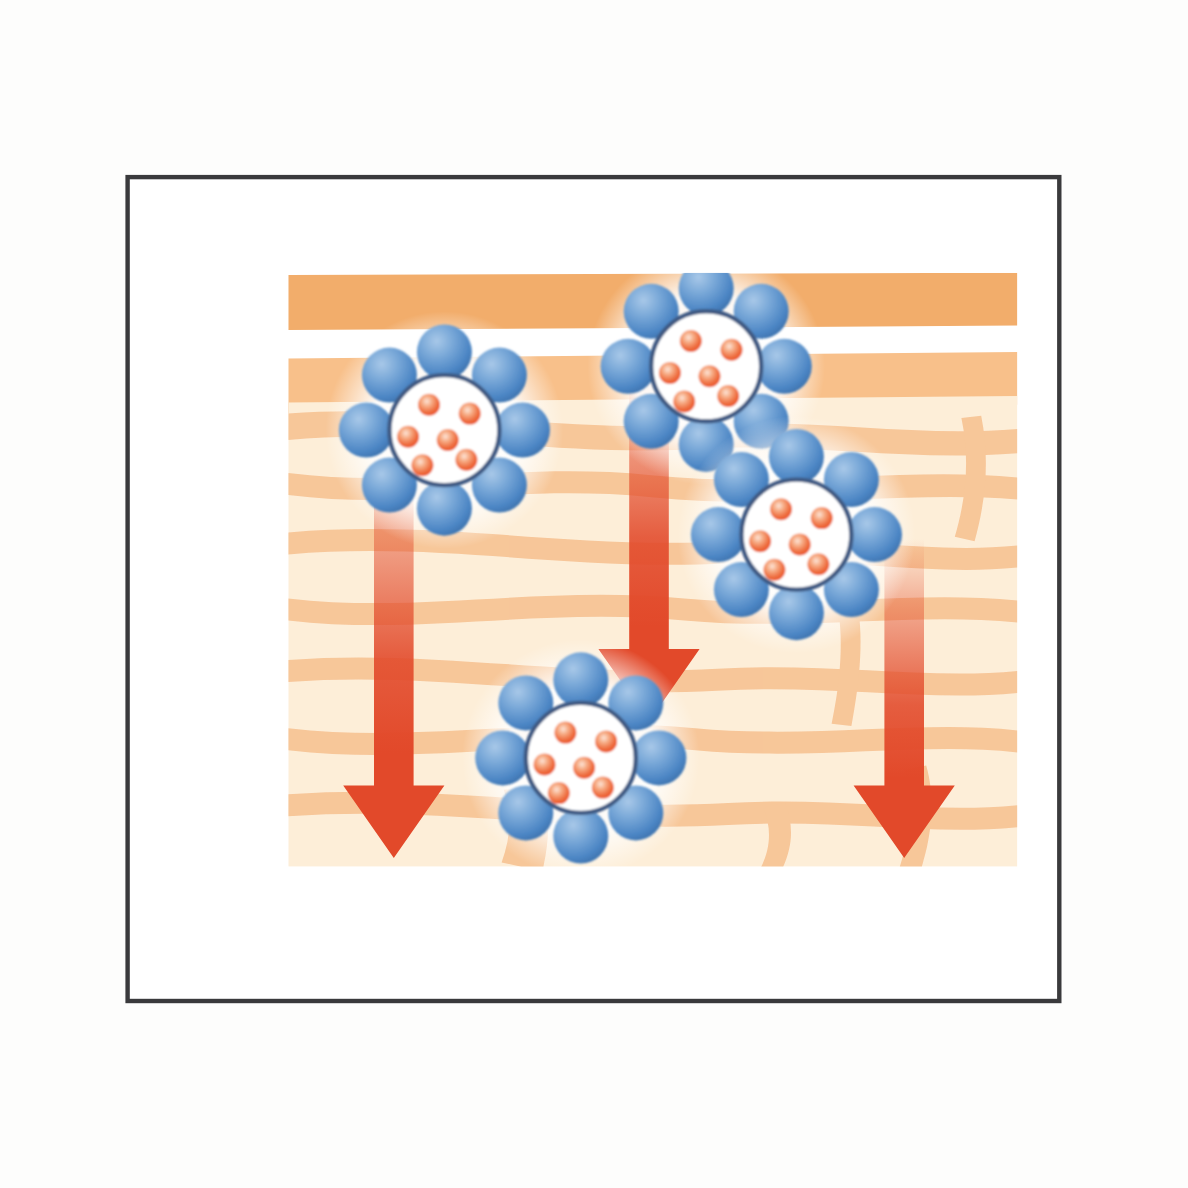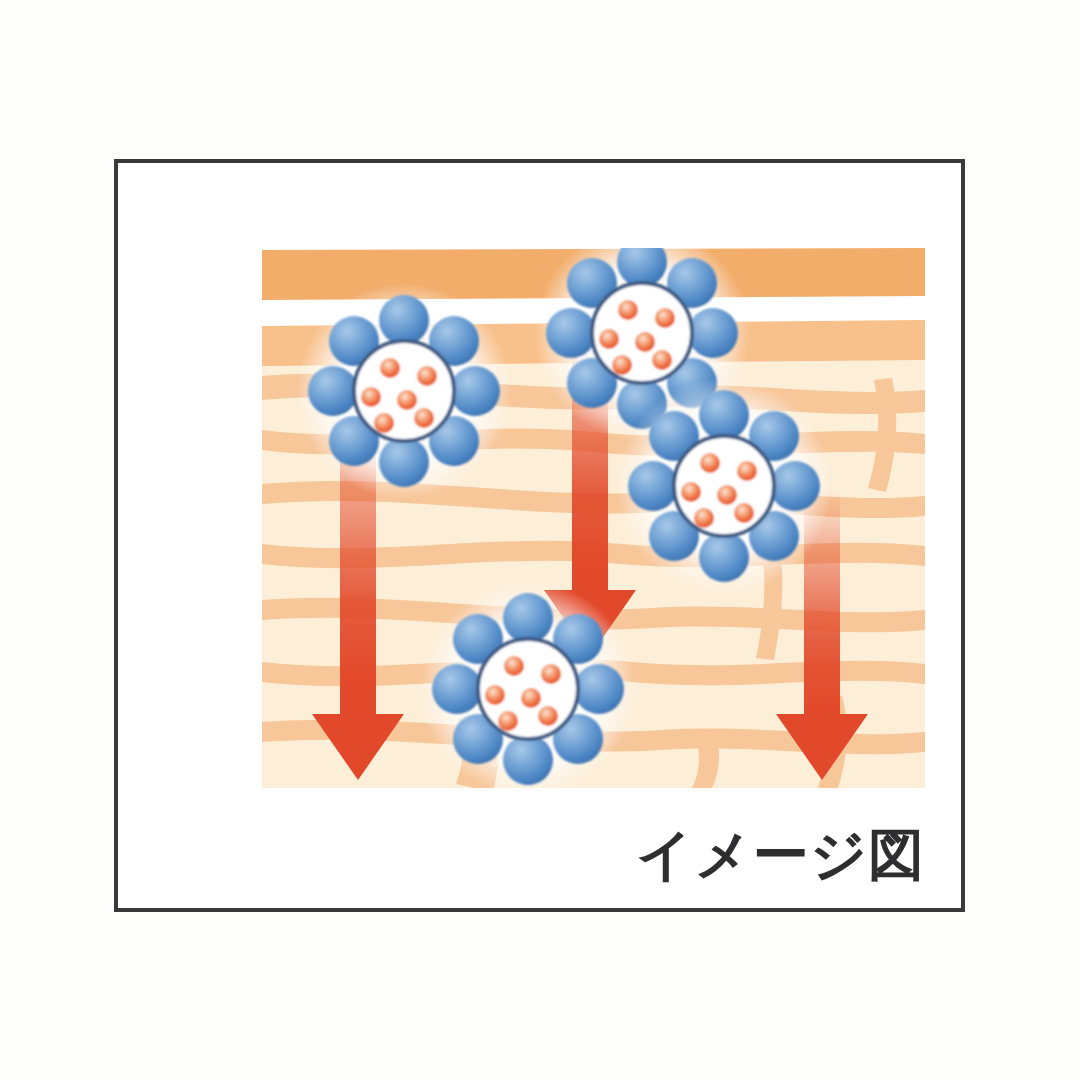--- a/index.html
+++ b/index.html
@@ -238,15 +238,14 @@
           <circle cx="289" cy="426" r="10" fill="url(#gDot)"></circle>
           <circle cx="233" cy="447" r="10" fill="url(#gDot)"></circle>
           <circle cx="269" cy="450" r="10" fill="url(#gDot)"></circle>
           <circle cx="246" cy="473" r="10" fill="url(#gDot)"></circle>
           <circle cx="286" cy="468" r="10" fill="url(#gDot)"></circle>
         </g>
       </g>
     </svg>
   </div>
 
-  <div id="caption">イメージ図</div>
 
 </div>
 
 </body></html>

